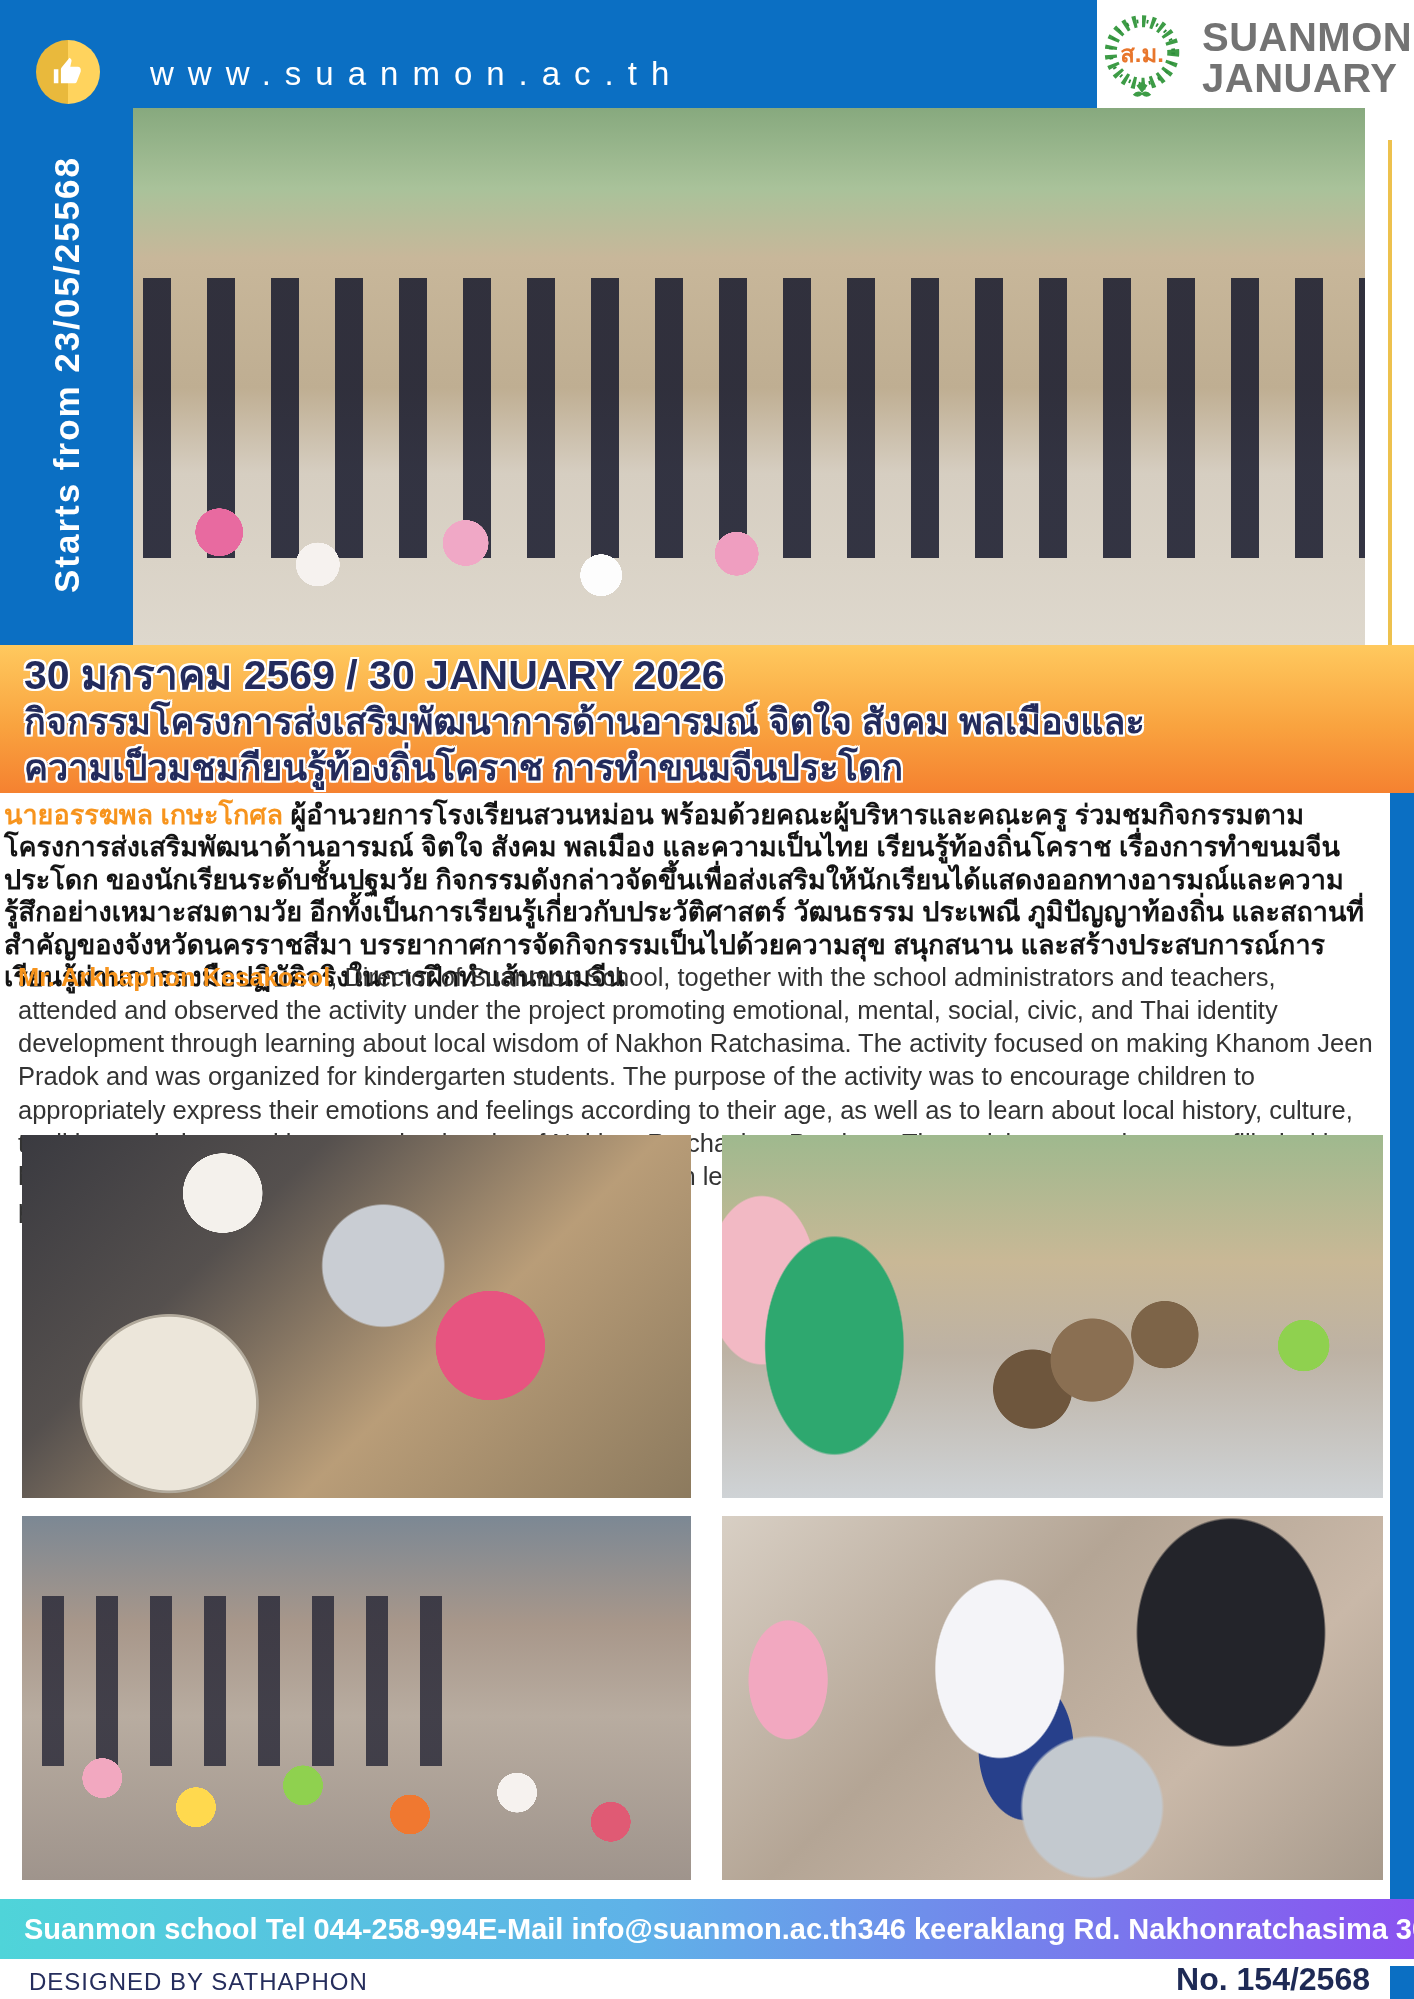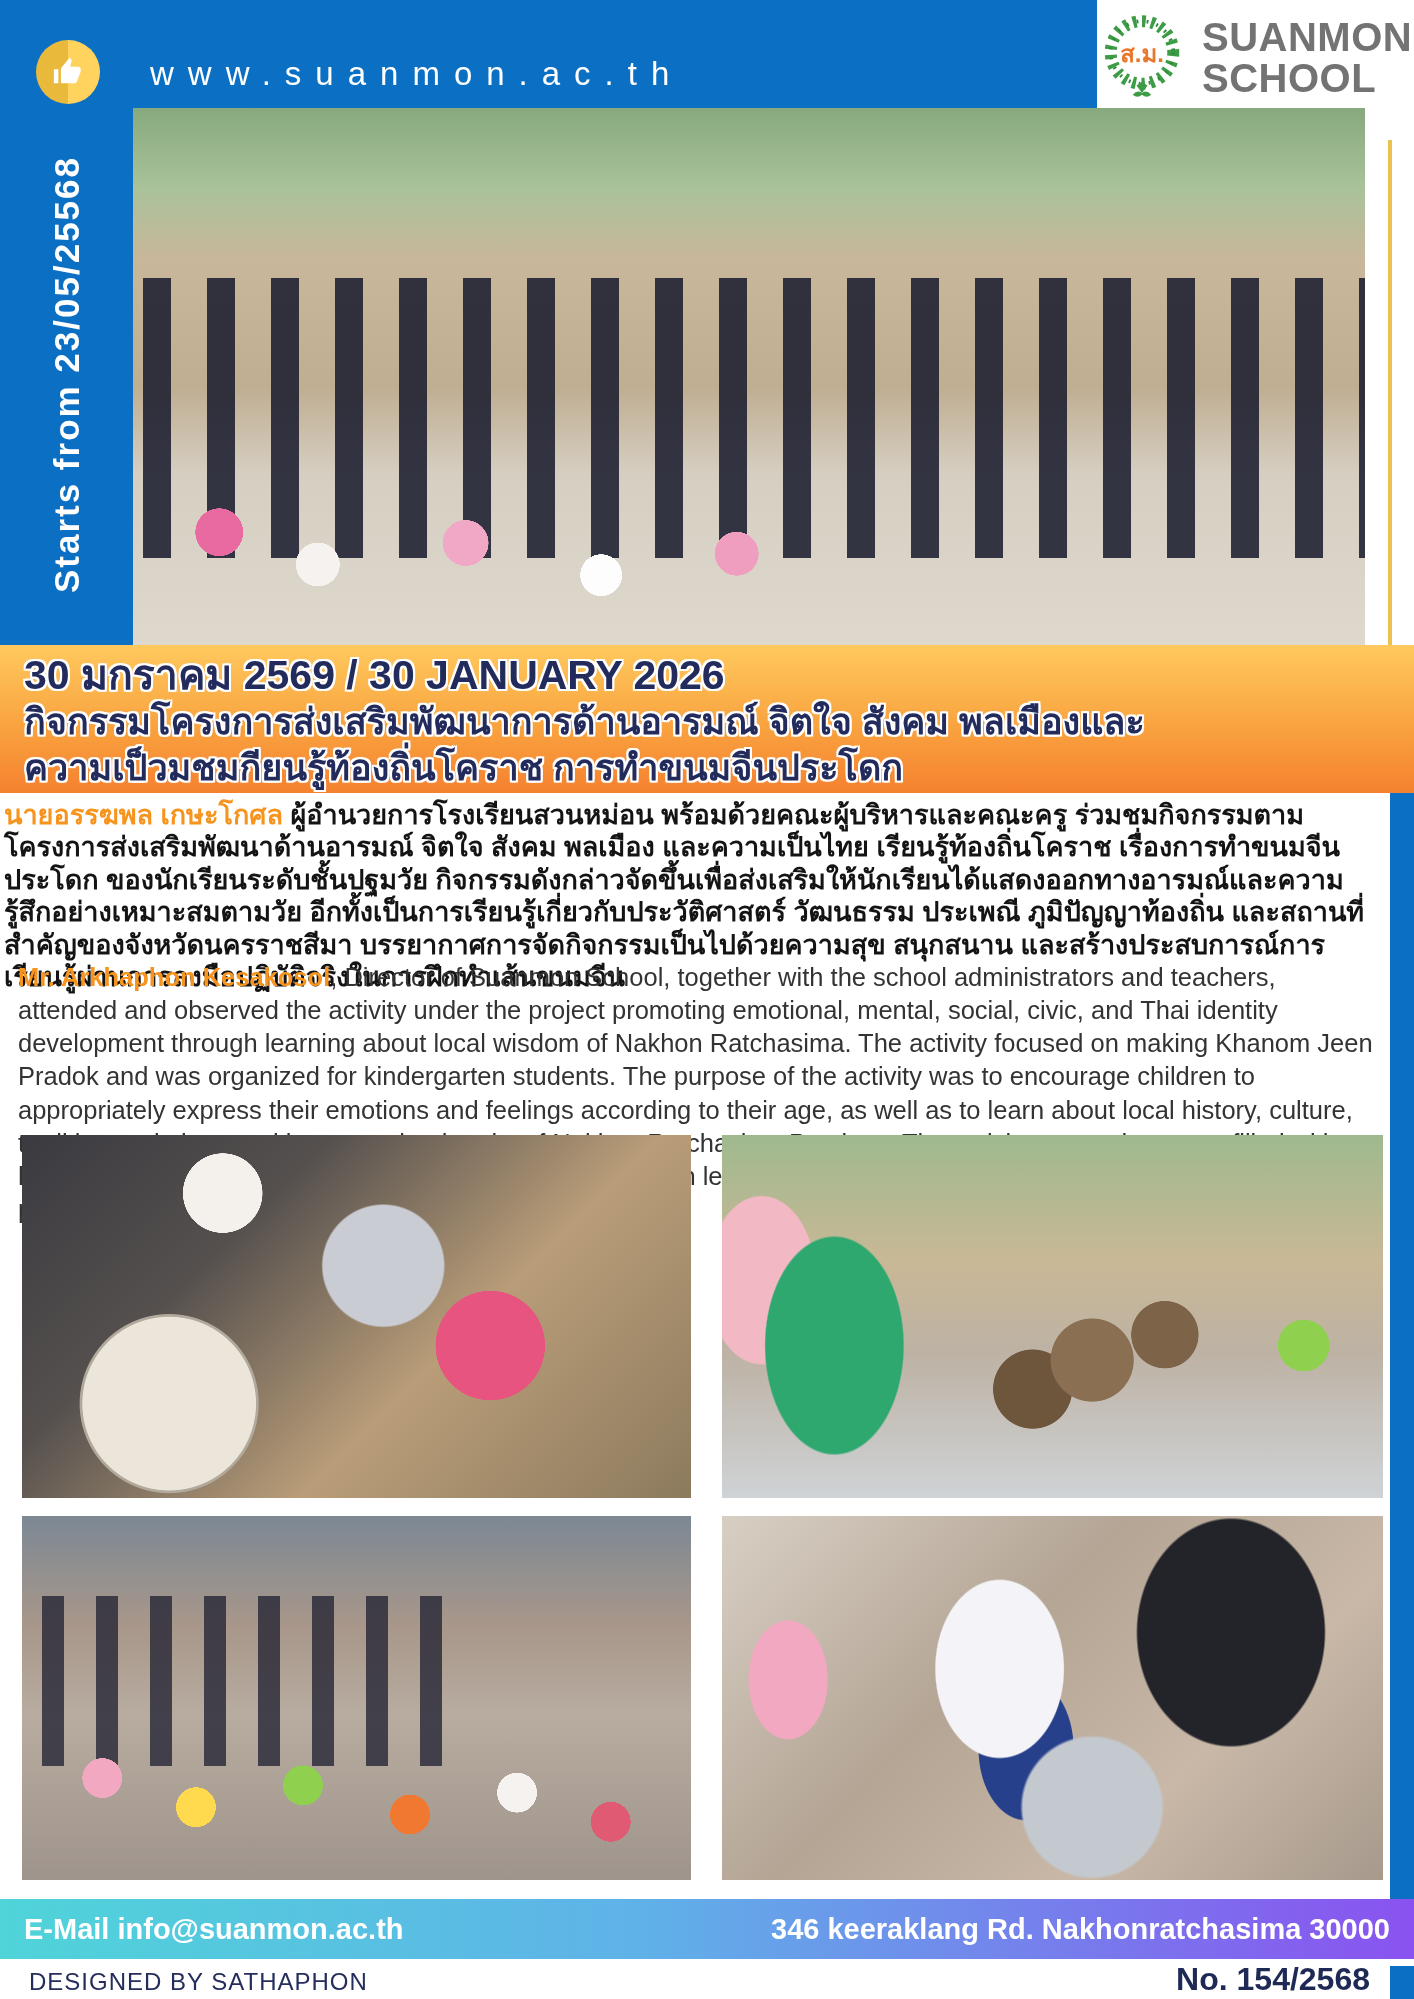--- a/index.html
+++ b/index.html
@@ -137,21 +137,21 @@
 <div class="logo-wrap">
   <svg class="wreath" viewBox="0 0 100 104" aria-hidden="true">
     <circle cx="50" cy="46" r="34" fill="none" stroke="#3d9c46" stroke-width="13" stroke-dasharray="4 6"></circle>
     <circle cx="50" cy="46" r="34" fill="none" stroke="#2e8b3a" stroke-width="4" stroke-dasharray="2 9"></circle>
     <path d="M44 82 L50 90 L56 82 L50 78 Z" fill="#3d9c46"></path>
     <path d="M40 92 Q45 86 50 90 Q55 86 60 92 Q55 96 50 92 Q45 96 40 92 Z" fill="#3d9c46"></path>
     <text x="50" y="56" text-anchor="middle" font-size="26" font-weight="bold" fill="#e8762c">ส.ม.</text>
   </svg>
   <div class="school-name">
     <div>SUANMON</div>
-    <div>SCHOOL</div>
+    <div>JANUARY</div>
   </div>
 </div>
 
 <div class="vertical-box">
   <span>Starts from 23/05/25568</span>
 </div>
 
 <div class="photo photo-main"></div>
 <div class="gold-line"></div>
 
@@ -170,19 +170,20 @@
 </div>
 
 <div class="right-strip"></div>
 
 <div class="photo photo-tl"></div>
 <div class="photo photo-tr"></div>
 <div class="photo photo-bl"></div>
 <div class="photo photo-br"></div>
 
 <div class="footer-bar">
+  <span>Suanmon school  Tel 044-258-994</span>
   <span>E-Mail info@suanmon.ac.th</span>
   <span>346 keeraklang Rd. Nakhonratchasima 30000</span>
 </div>
 
 <div class="designed-by">DESIGNED BY SATHAPHON</div>
 <div class="doc-number">No. 154/2568</div>
 <div class="corner-accent"></div>
 
 </body></html>

